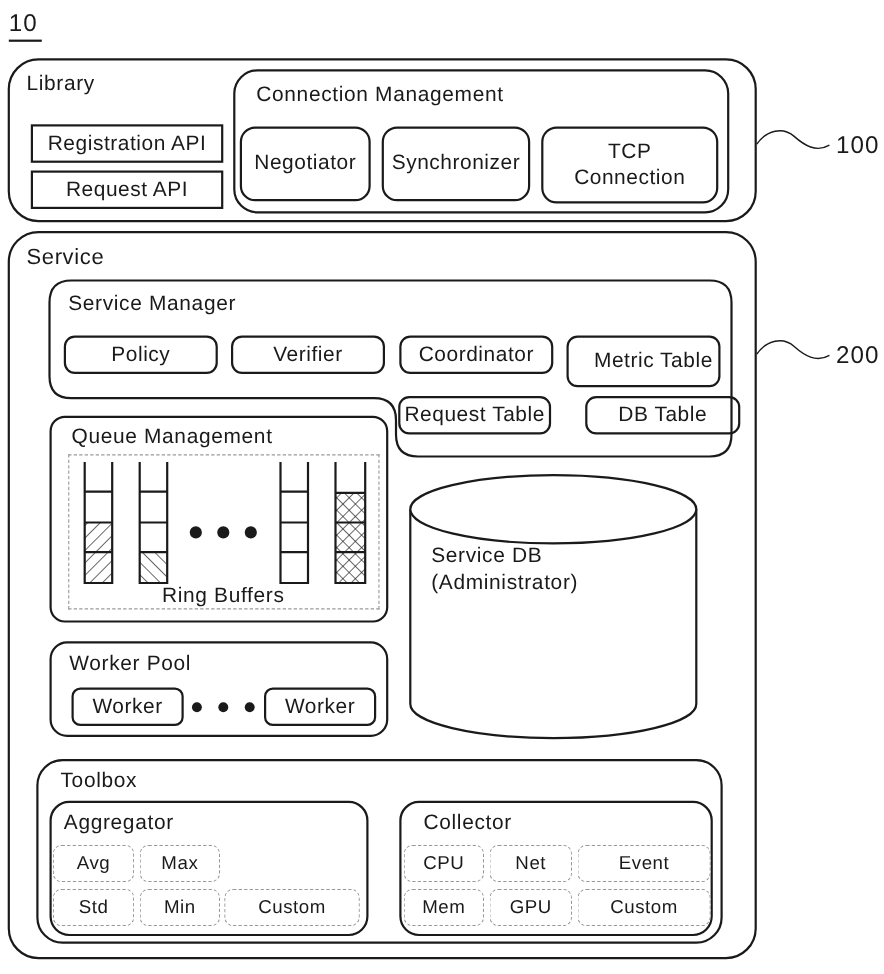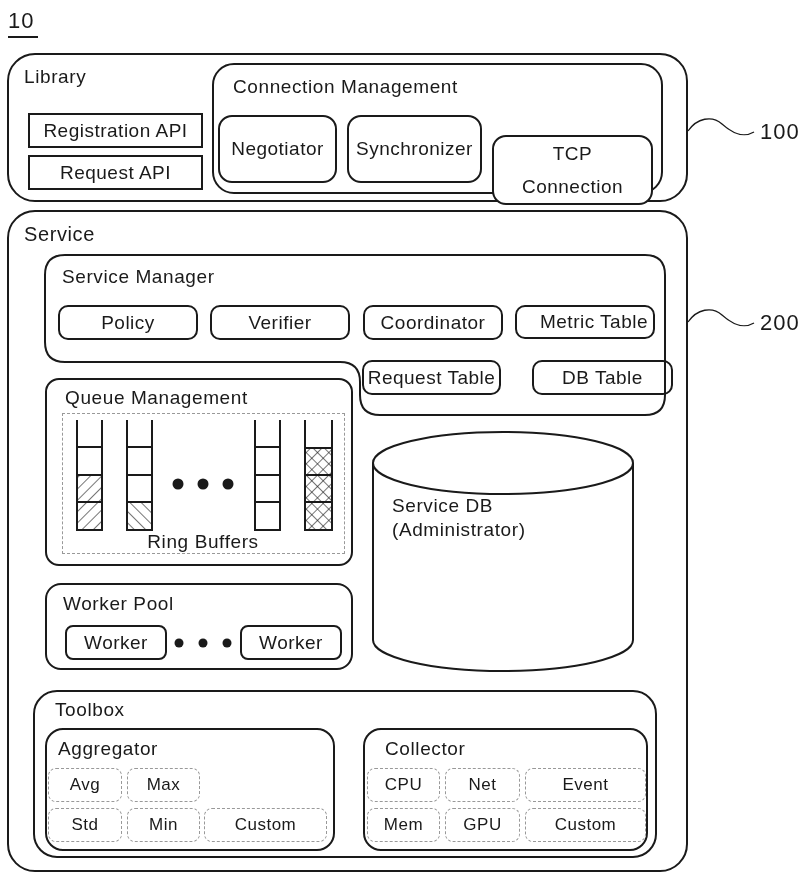--- a/index.html
+++ b/index.html
@@ -38,40 +38,40 @@
 
   <div class="box" style="left:212px;top:63px;width:451px;height:131px;border-radius:22px;"></div>
   <div class="title" style="left:233px;top:76px;">Connection Management</div>
 
   <div class="chip" style="left:218px;top:115px;width:119px;height:68px;border-radius:14px;">
     <span>Negotiator</span>
   </div>
   <div class="chip" style="left:347px;top:115px;width:135px;height:68px;border-radius:14px;">
     <span>Synchronizer</span>
   </div>
-  <div class="chip" style="left:492px;top:115px;width:161px;height:70px;border-radius:14px;padding:1px 26px;line-height:33px;margin-top:20px;">
+  <div class="chip" style="left:492px;top:115px;width:161px;height:70px;border-radius:14px;padding:1px 26px;line-height:23px;">
     <span>TCP Connection</span>
   </div>
 
   <div class="ref" style="left:760px;top:119px;">100</div>
 
   <div class="box" style="left:7px;top:210px;width:681px;height:662px;border-radius:28px;"></div>
   <div class="title" style="left:24px;top:223px;font-size:20px;">Service</div>
 
   <div class="title" style="left:62px;top:266px;">Service Manager</div>
   <div class="chip" style="left:58px;top:305px;width:140px;height:35px;">
     <span>Policy</span>
   </div>
   <div class="chip" style="left:210px;top:305px;width:140px;height:35px;">
     <span>Verifier</span>
   </div>
   <div class="chip" style="left:363px;top:305px;width:140px;height:35px;">
     <span>Coordinator</span>
   </div>
-  <div class="chip" style="left:515px;top:305px;width:140px;height:34px;padding-left:18px;">
+  <div class="chip" style="left:515px;top:305px;width:140px;height:47px;padding-left:18px;">
     <span>Metric Table</span>
   </div>
   <div class="chip" style="left:362px;top:360px;width:139px;height:35px;">
     <span>Request Table</span>
   </div>
   <div class="chip" style="left:532px;top:360px;width:141px;height:35px;">
     <span>DB Table</span>
   </div>
 
   <div class="ref" style="left:760px;top:310px;">200</div>

